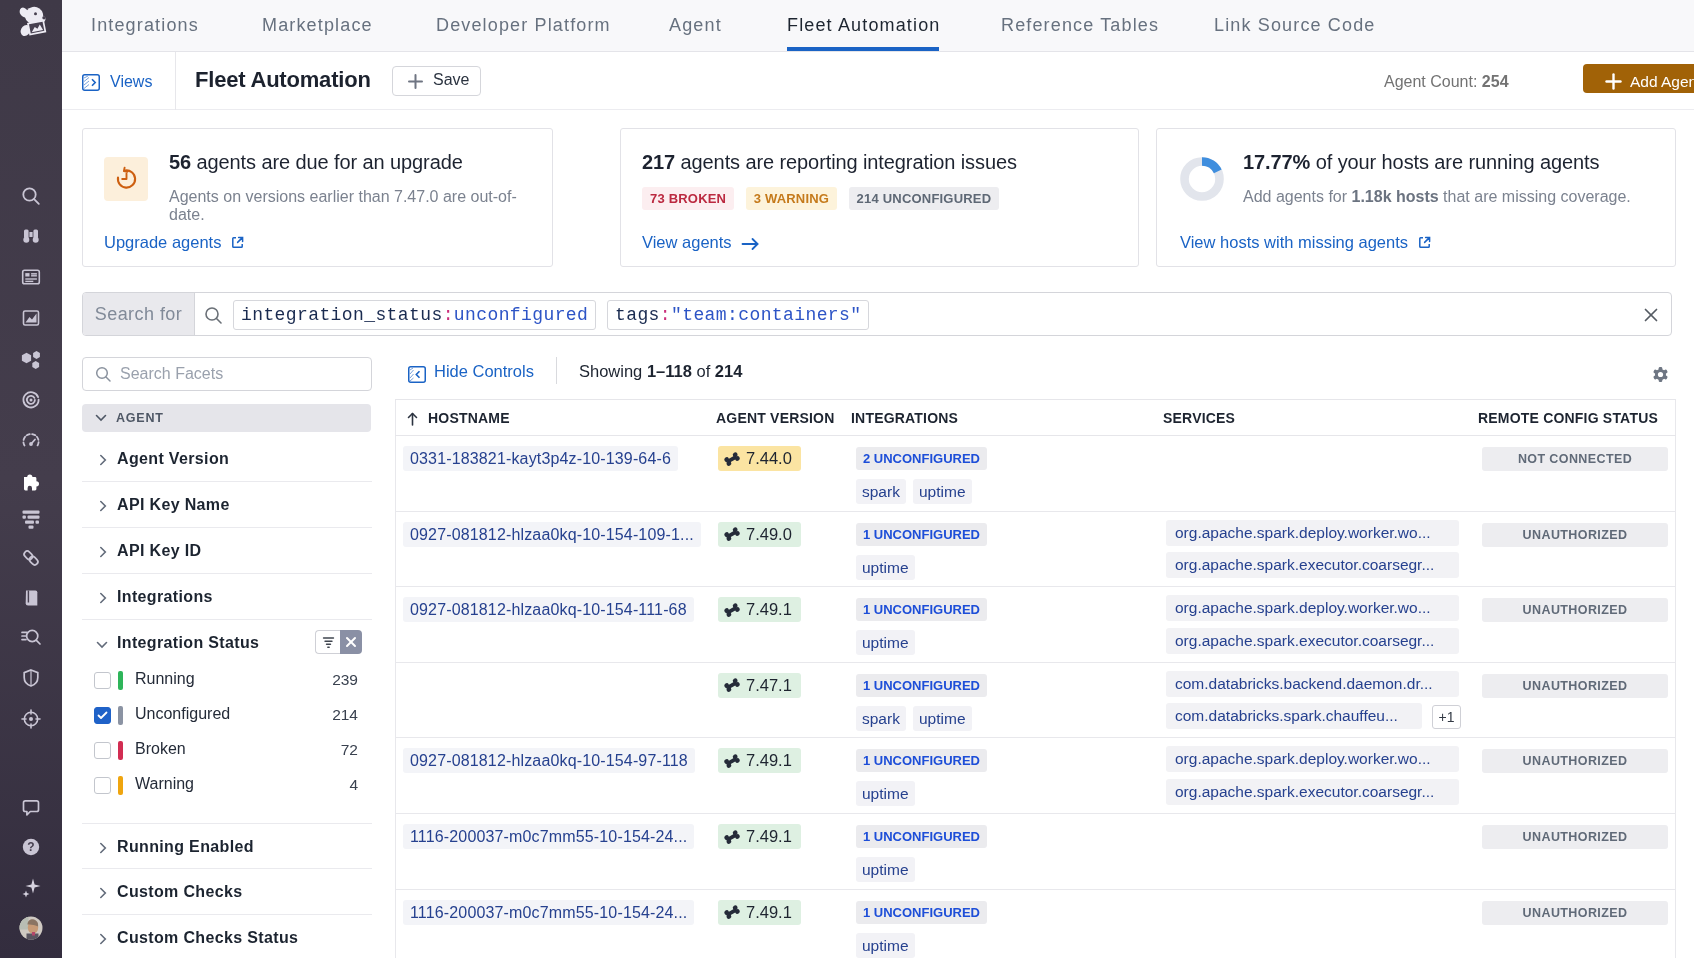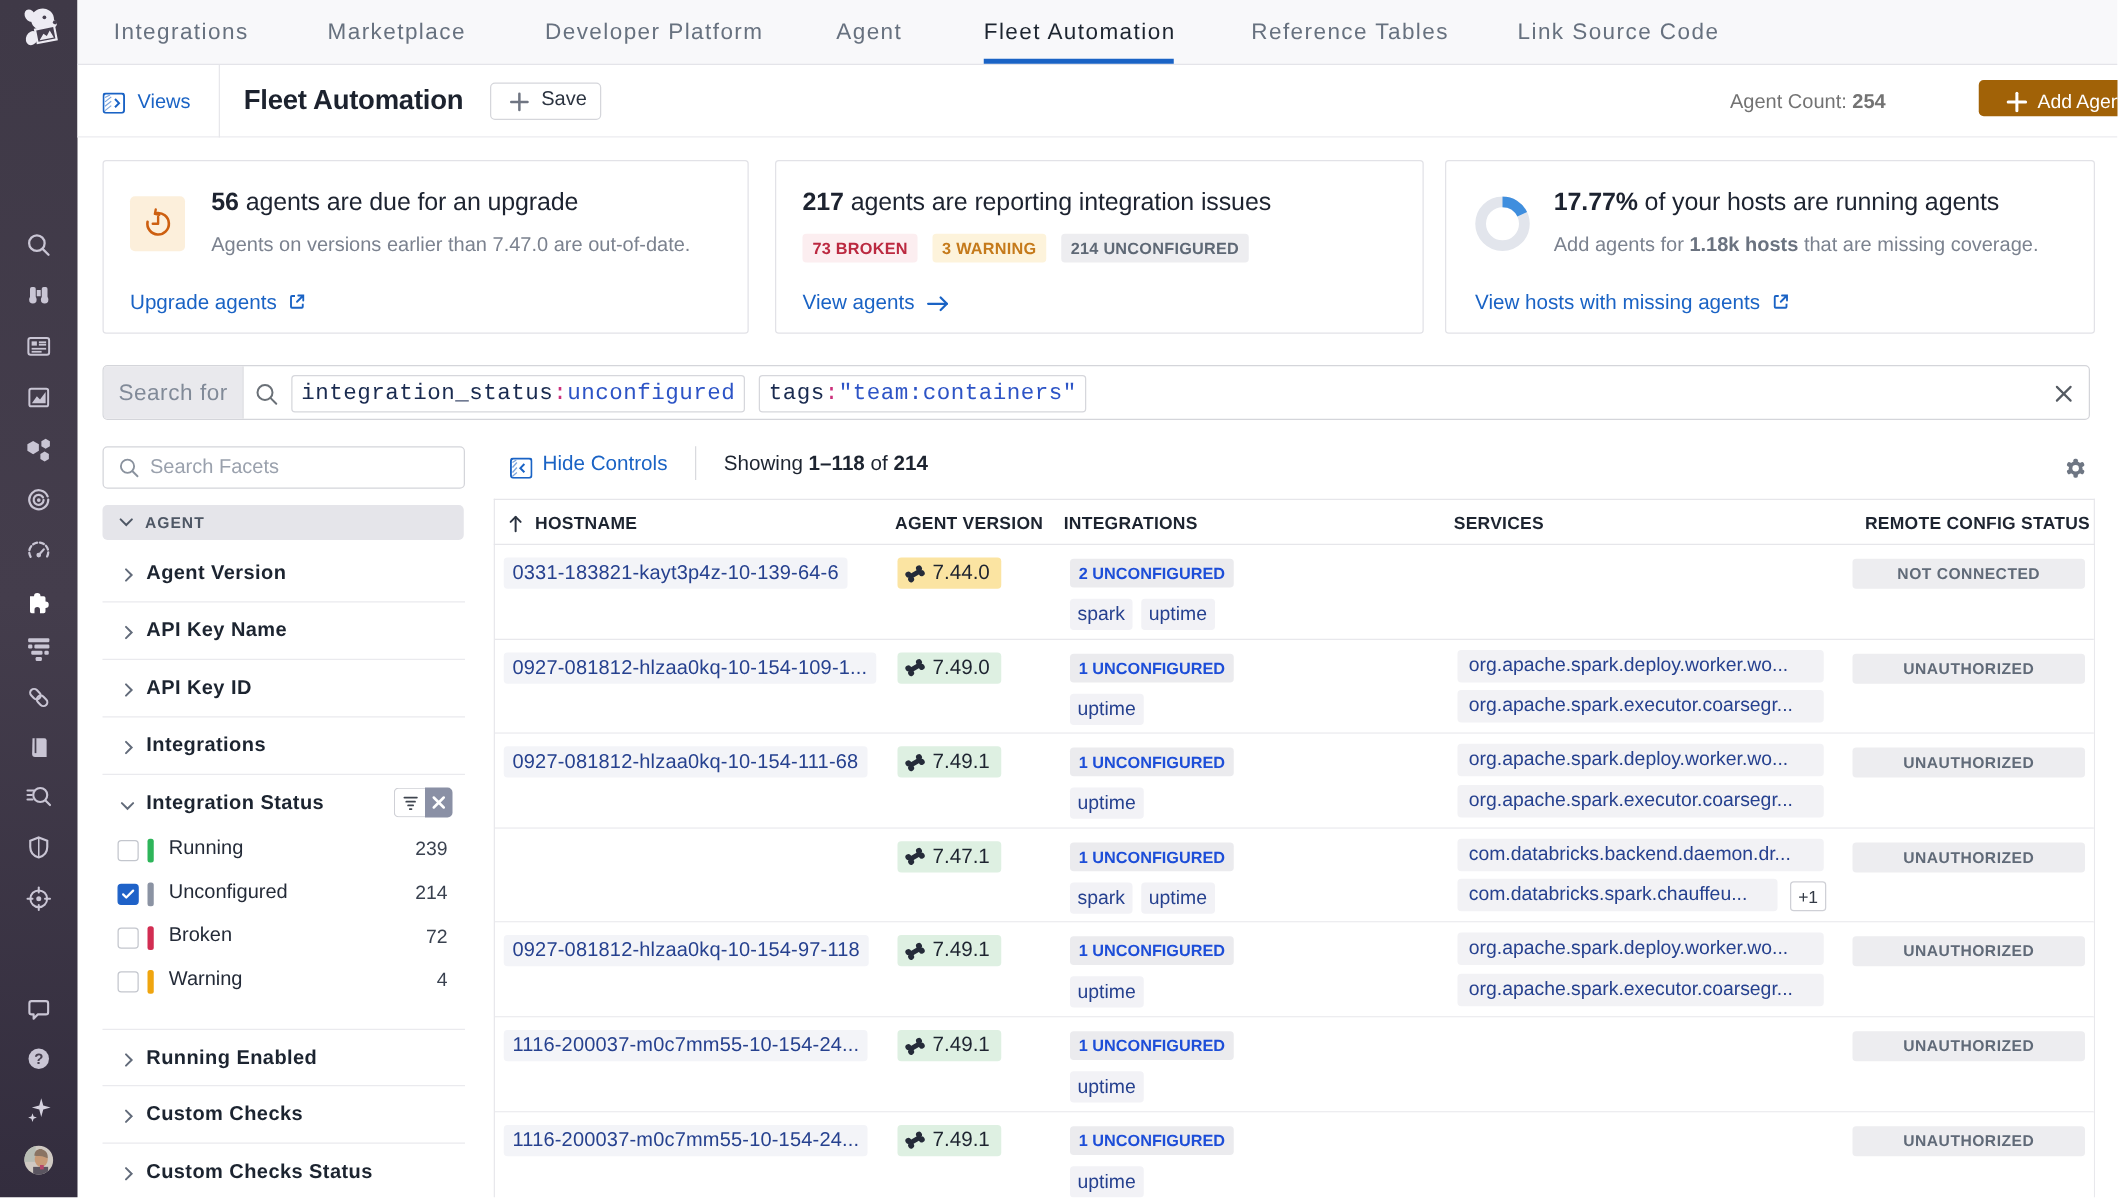--- a/index.html
+++ b/index.html
@@ -251,21 +251,21 @@
     <div id="agentcount">Agent Count: <b>254</b></div>
     <div id="addagents">
       <svg class="abs" style="left:22px; top:9px;" width="17" height="17" viewBox="0 0 17 17" stroke="#fff" stroke-width="2.4" stroke-linecap="round">
           <line x1="8.5" y1="1.5" x2="8.5" y2="15.5"></line>
           <line x1="1.5" y1="8.5" x2="15.5" y2="8.5"></line>
         </svg>
       <span class="abs" style="left:47px; top:9px;">Add Agents</span>
     </div>
   </div>
 
-  <div class="card" style="left:82px; width:517px;">
+  <div class="card" style="left:82px; width:471px;">
     <div class="abs" style="left:21px; top:28px; width:44px; height:44px; background:#fcefdb; border-radius:4px;">
       <svg class="abs" style="left:9px; top:8px;" width="27" height="27" viewBox="0 0 27 27" fill="none" stroke="#cd5f10" stroke-width="2.1" stroke-linecap="round" stroke-linejoin="round">
         <path d="M12.0,5.53 A 8.6,8.6 0 1 1 5.03,12.51"></path>
         <path d="M11.6,2.6 L10.9,6.1 L14.4,6.8" stroke-width="1.9"></path>
         <path d="M13.5,8.4 V14 H9.2" stroke-width="1.9"></path>
       </svg>
     </div>
     <div class="cardtitle" style="left:86px;"><b>56</b> agents are due for an upgrade</div>
     <div class="cardsub" style="left:86px;">Agents on versions earlier than 7.47.0 are out-of-date.</div>
     <div class="cardlink" style="left:21px;">Upgrade agents
@@ -455,21 +455,21 @@
       <div id="trightb"></div>
     <div id="thead">
       <svg class="abs" style="left:10px; top:11px;" width="15" height="16" viewBox="0 0 15 16" fill="none" stroke="#2b3340" stroke-width="1.6" stroke-linecap="round" stroke-linejoin="round">
           <line x1="7.5" y1="2.5" x2="7.5" y2="14"></line>
           <path d="M3.5,6.5 L7.5,2.5 L11.5,6.5"></path>
         </svg>
       <span class="th" style="left:33px;">HOSTNAME</span>
       <span class="th" style="left:321px;">AGENT VERSION</span>
       <span class="th" style="left:456px;">INTEGRATIONS</span>
       <span class="th" style="left:768px;">SERVICES</span>
-      <span class="th" style="right:4px;">REMOTE CONFIG STATUS</span>
+      <span class="th" style="right:18px;">REMOTE CONFIG STATUS</span>
     </div>
 
     <div class="trow" style="top:79px;">
       <span class="hostpill">0331-183821-kayt3p4z-10-139-64-6</span>
       <span class="verpill ver-y"><svg class="bone" width="18" height="18" viewBox="0 0 18 18" fill="#252b39">
             <g transform="rotate(-30 9 9)">
               <rect x="3.8" y="7.2" width="10.4" height="3.8" rx="1.6"></rect>
               <circle cx="4.1" cy="6.9" r="2.4"></circle>
               <circle cx="4.1" cy="11.3" r="2.4"></circle>
               <circle cx="13.9" cy="6.9" r="2.4"></circle>

